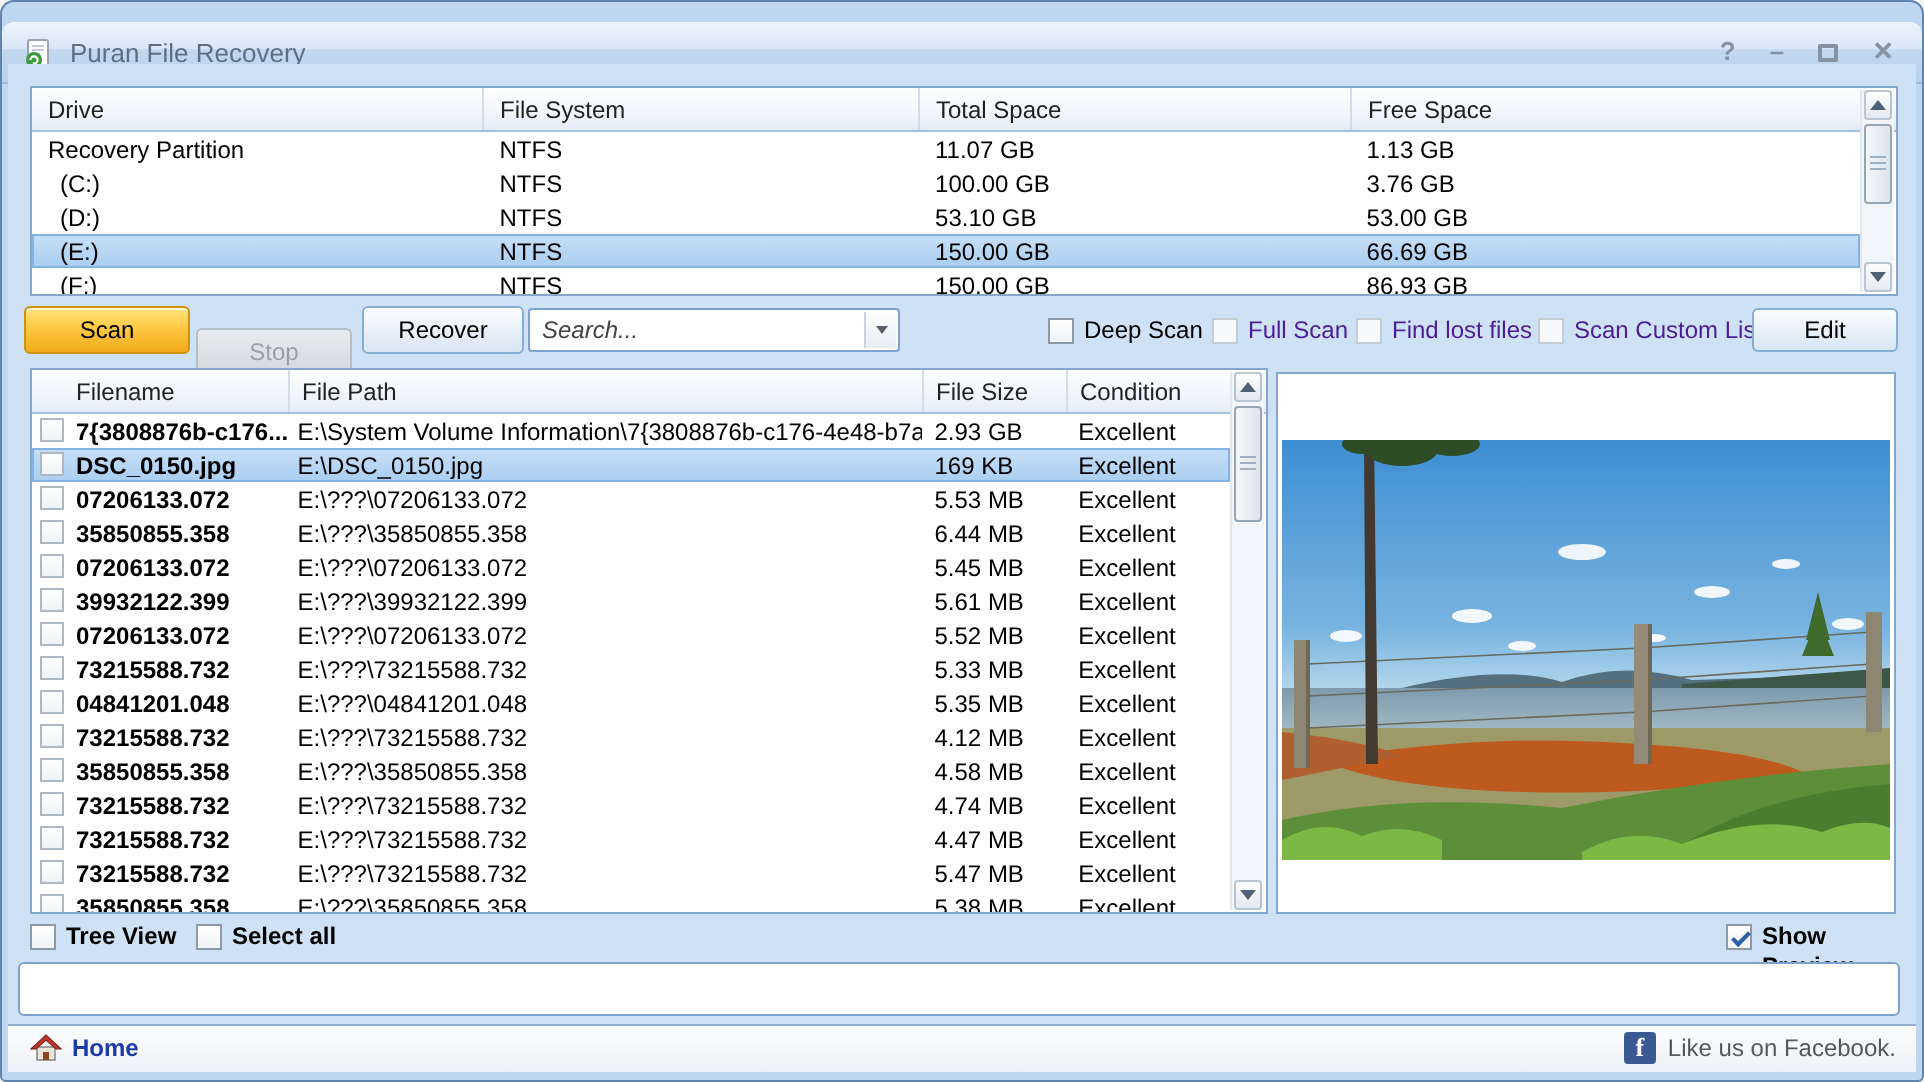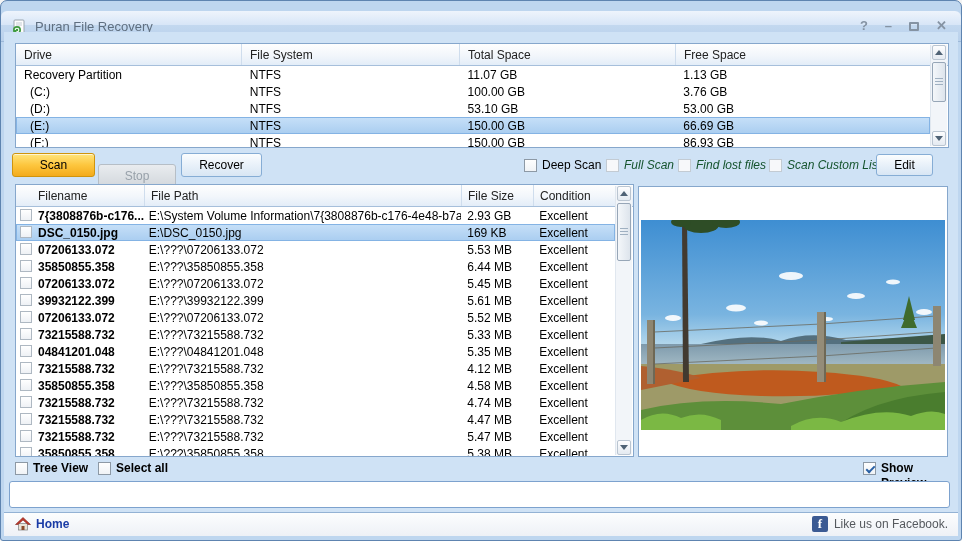--- a/index.html
+++ b/index.html
@@ -57,21 +57,21 @@
   .searchbox input::placeholder{color:#444;font-style:italic;}
   .dd{position:absolute;right:1px;top:1px;bottom:1px;width:16px;background:linear-gradient(#fefefe,#e8edf3);
     border-left:1px solid #c8d4e2;display:flex;align-items:center;justify-content:center;}
   .dd b{width:0;height:0;border-left:3px solid transparent;border-right:3px solid transparent;border-top:4px solid #55606c;}
   
   .cb{position:absolute;width:13px;height:13px;background:linear-gradient(#fefefe,#f0f3f6);border:1px solid #8d99a5;}
   .cb.disabled{border-color:#c3cbd3;background:#f7f8fa;}
   .cb.checked::after{content:"";position:absolute;left:2px;top:3px;width:7px;height:3px;
     border-left:2px solid #2a61a5;border-bottom:2px solid #2a61a5;transform:rotate(-45deg);}
   .cblabel{position:absolute;line-height:15px;}
-  .cblabel.disabled{color:#14532d;font-style:italic;}
+  .cblabel.disabled{color:#4c1d95;}
   
   .statusbox{position:absolute;left:5px;right:8px;top:449px;height:27px;background:#fff;
     border:1px solid #7da2ce;border-radius:3px;}
   .footer{position:absolute;left:0;right:0;bottom:0;height:24px;
     background:linear-gradient(#fcfdfe,#eef1f6);border-top:1px solid #93b2d4;}
   .home{position:absolute;left:11px;top:3px;display:flex;gap:5px;align-items:center;color:#1b3ca6;font-weight:bold;cursor:pointer;}
   .fb{position:absolute;right:10px;top:3px;display:flex;gap:6px;align-items:center;color:#55595e;cursor:pointer;}
   .fbicon{width:16px;height:16px;background:#3b5a93;border-radius:2px;color:#fff;
     font:bold 13px "Liberation Serif",serif;text-align:center;line-height:15px;}
   .fbicon::after{content:"f";}
@@ -150,34 +150,40 @@
           </div>
         <div class="sb down">
             <div class="arr d"></div>
           </div>
       </div>
     </div>
 
     <div class="btn btn-scan" style="left:8px;top:121px;width:83px;">Scan</div>
     <div class="btn btn-stop" style="left:94px;top:121px;width:78px;">Stop</div>
     <div class="btn btn-blue" style="left:177px;top:121px;width:81px;">Recover</div>
+    <div class="searchbox" style="left:260px;top:122px;width:186px;">
+      <input placeholder="Search..." style="">
+      <div class="dd">
+          <b></b>
+        </div>
+    </div>
 
     <span class="cb" style="left:520px;top:127px;"></span>
     <span class="cblabel" style="left:538px;top:126px;">Deep Scan</span>
 
     <span class="cb disabled" style="left:602px;top:127px;"></span>
     <span class="cblabel disabled" style="left:620px;top:126px;">Full Scan</span>
 
     <span class="cb disabled" style="left:674px;top:127px;"></span>
     <span class="cblabel disabled" style="left:692px;top:126px;">Find lost files</span>
 
     <span class="cb disabled" style="left:765px;top:127px;"></span>
     <span class="cblabel disabled" style="left:783px;top:126px;">Scan Custom List</span>
 
-    <div class="btn btn-blue" style="left:872px;top:122px;width:57px;height:22px;line-height:20px;">Edit</div>
+    <div class="btn btn-blue" style="left:872px;top:122px;width:73px;height:22px;line-height:20px;">Edit</div>
 
     <div class="panel" style="left:11px;top:152px;width:619px;height:273px;">
       <div class="thead">
         <div class="th" style="width:129px;padding-left:22px;">Filename</div>
         <div class="th" style="width:317px;padding-left:6px;">File Path</div>
         <div class="th" style="width:72px;padding-left:6px;">File Size</div>
         <div class="th" style="width:82px;padding-left:6px;">Condition</div>
       </div>
       <div style="position:absolute;left:0;top:22px;right:18px;bottom:0;overflow:hidden;">
           <div class="frow">

